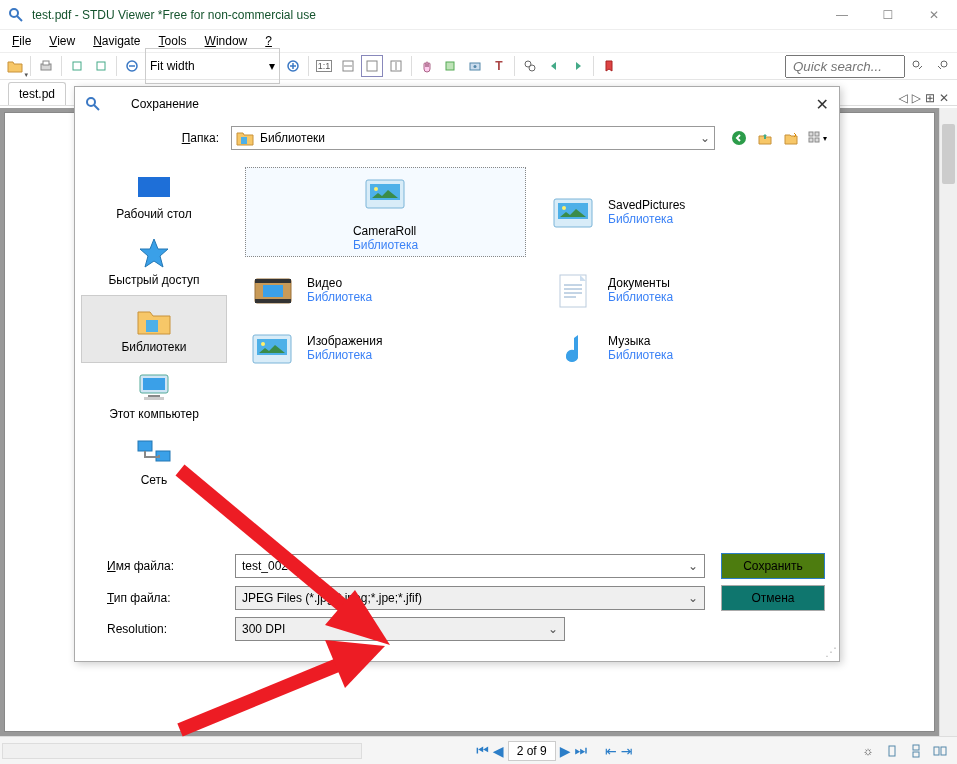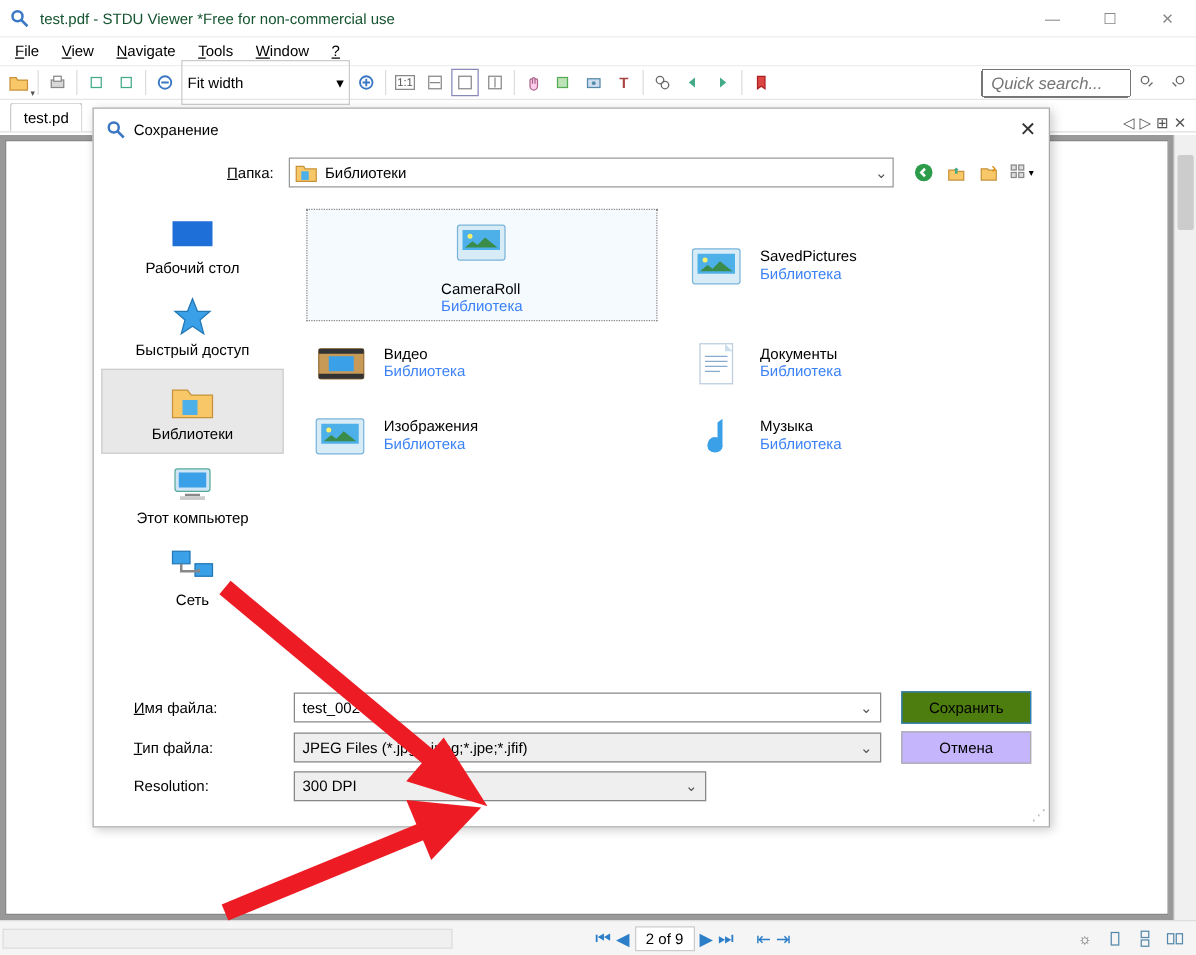--- a/index.html
+++ b/index.html
@@ -40,21 +40,21 @@
 .hscroll { height: 16px; flex:1; background: #f0f0f0; border: 1px solid #ddd; margin: 2px; position: relative; max-width: 360px; }
 .page-nav { display: flex; align-items: center; gap: 4px; margin: 0 auto; }
 .page-nav .navbtn { color: #2c7ec8; font-size: 14px; }
 .page-box { border: 1px solid #ccc; padding: 2px 8px; background: #fff; }
 .view-btns { margin-left: auto; display: flex; gap: 2px; padding-right: 6px; }
 
 
 .dialog { position: absolute; top: 86px; left: 74px; width: 766px; height: 576px; background: #fff; border: 1px solid #aaa; box-shadow: 2px 2px 8px rgba(0,0,0,.2); z-index: 50; display: flex; flex-direction: column; }
 .dlg-title { height: 34px; display: flex; align-items: center; padding: 0 10px; }
 .dlg-title .dlg-icon { width: 16px; height: 16px; margin-right: 6px; }
-.dlg-title .dlg-text { font-size: 12px; flex: 1; }
+.dlg-title .dlg-text { font-size: 12px; flex: 1; margin-left: 24px; }
 .dlg-close { font-size: 16px; color: #333; }
 
 .dlg-pathrow { height: 34px; display: flex; align-items: center; padding: 0 12px 0 0; gap: 6px; }
 .path-label { width: 150px; text-align: right; padding-right: 6px; }
 .path-combo { flex: 1; height: 24px; border: 1px solid #999; display: flex; align-items: center; padding: 0 4px; background: #fff; }
 .path-combo .folder-ic { width: 18px; height: 16px; margin-right: 6px; }
 .path-combo .dd { margin-left: auto; color: #555; }
 .nav-icons { display: flex; gap: 6px; margin-left: 8px; }
 .nav-icons div { width: 20px; height: 20px; display: flex; align-items: center; justify-content: center; }
 
@@ -72,21 +72,21 @@
 .file-labels .fname { font-size: 12px; }
 .file-labels .fsub { font-size: 12px; color: #3b82f6; }
 
 .dlg-bottom { padding: 8px 14px 14px 14px; }
 .frow { display: flex; align-items: center; margin-bottom: 6px; gap: 16px; }
 .flabel { width: 130px; padding-left: 18px; }
 .fcombo { flex: 1; height: 24px; border: 1px solid #888; background: #fff; display: flex; align-items: center; padding: 0 6px; }
 .fcombo.grey { background: #efefef; }
 .fcombo .dd { margin-left: auto; color: #555; }
 .fbtn { width: 104px; height: 26px; border: 1px solid #2c7ec8; background: #4d7c0f; text-align: center; line-height: 24px; font-size: 12px; }
-.fbtn.cancel { border: 1px solid #aaa; background: #c4b5fd; }
+.fbtn.cancel { border: 1px solid #aaa; background: #0f766e; }
 .resize { position: absolute; right: 2px; bottom: 2px; color: #bbb; font-size: 12px; }
 
 
 .arrow-svg { position: absolute; z-index: 100; pointer-events: none; }
 
 
 svg { display: block; }
 </style>
 </head>
 <body>

